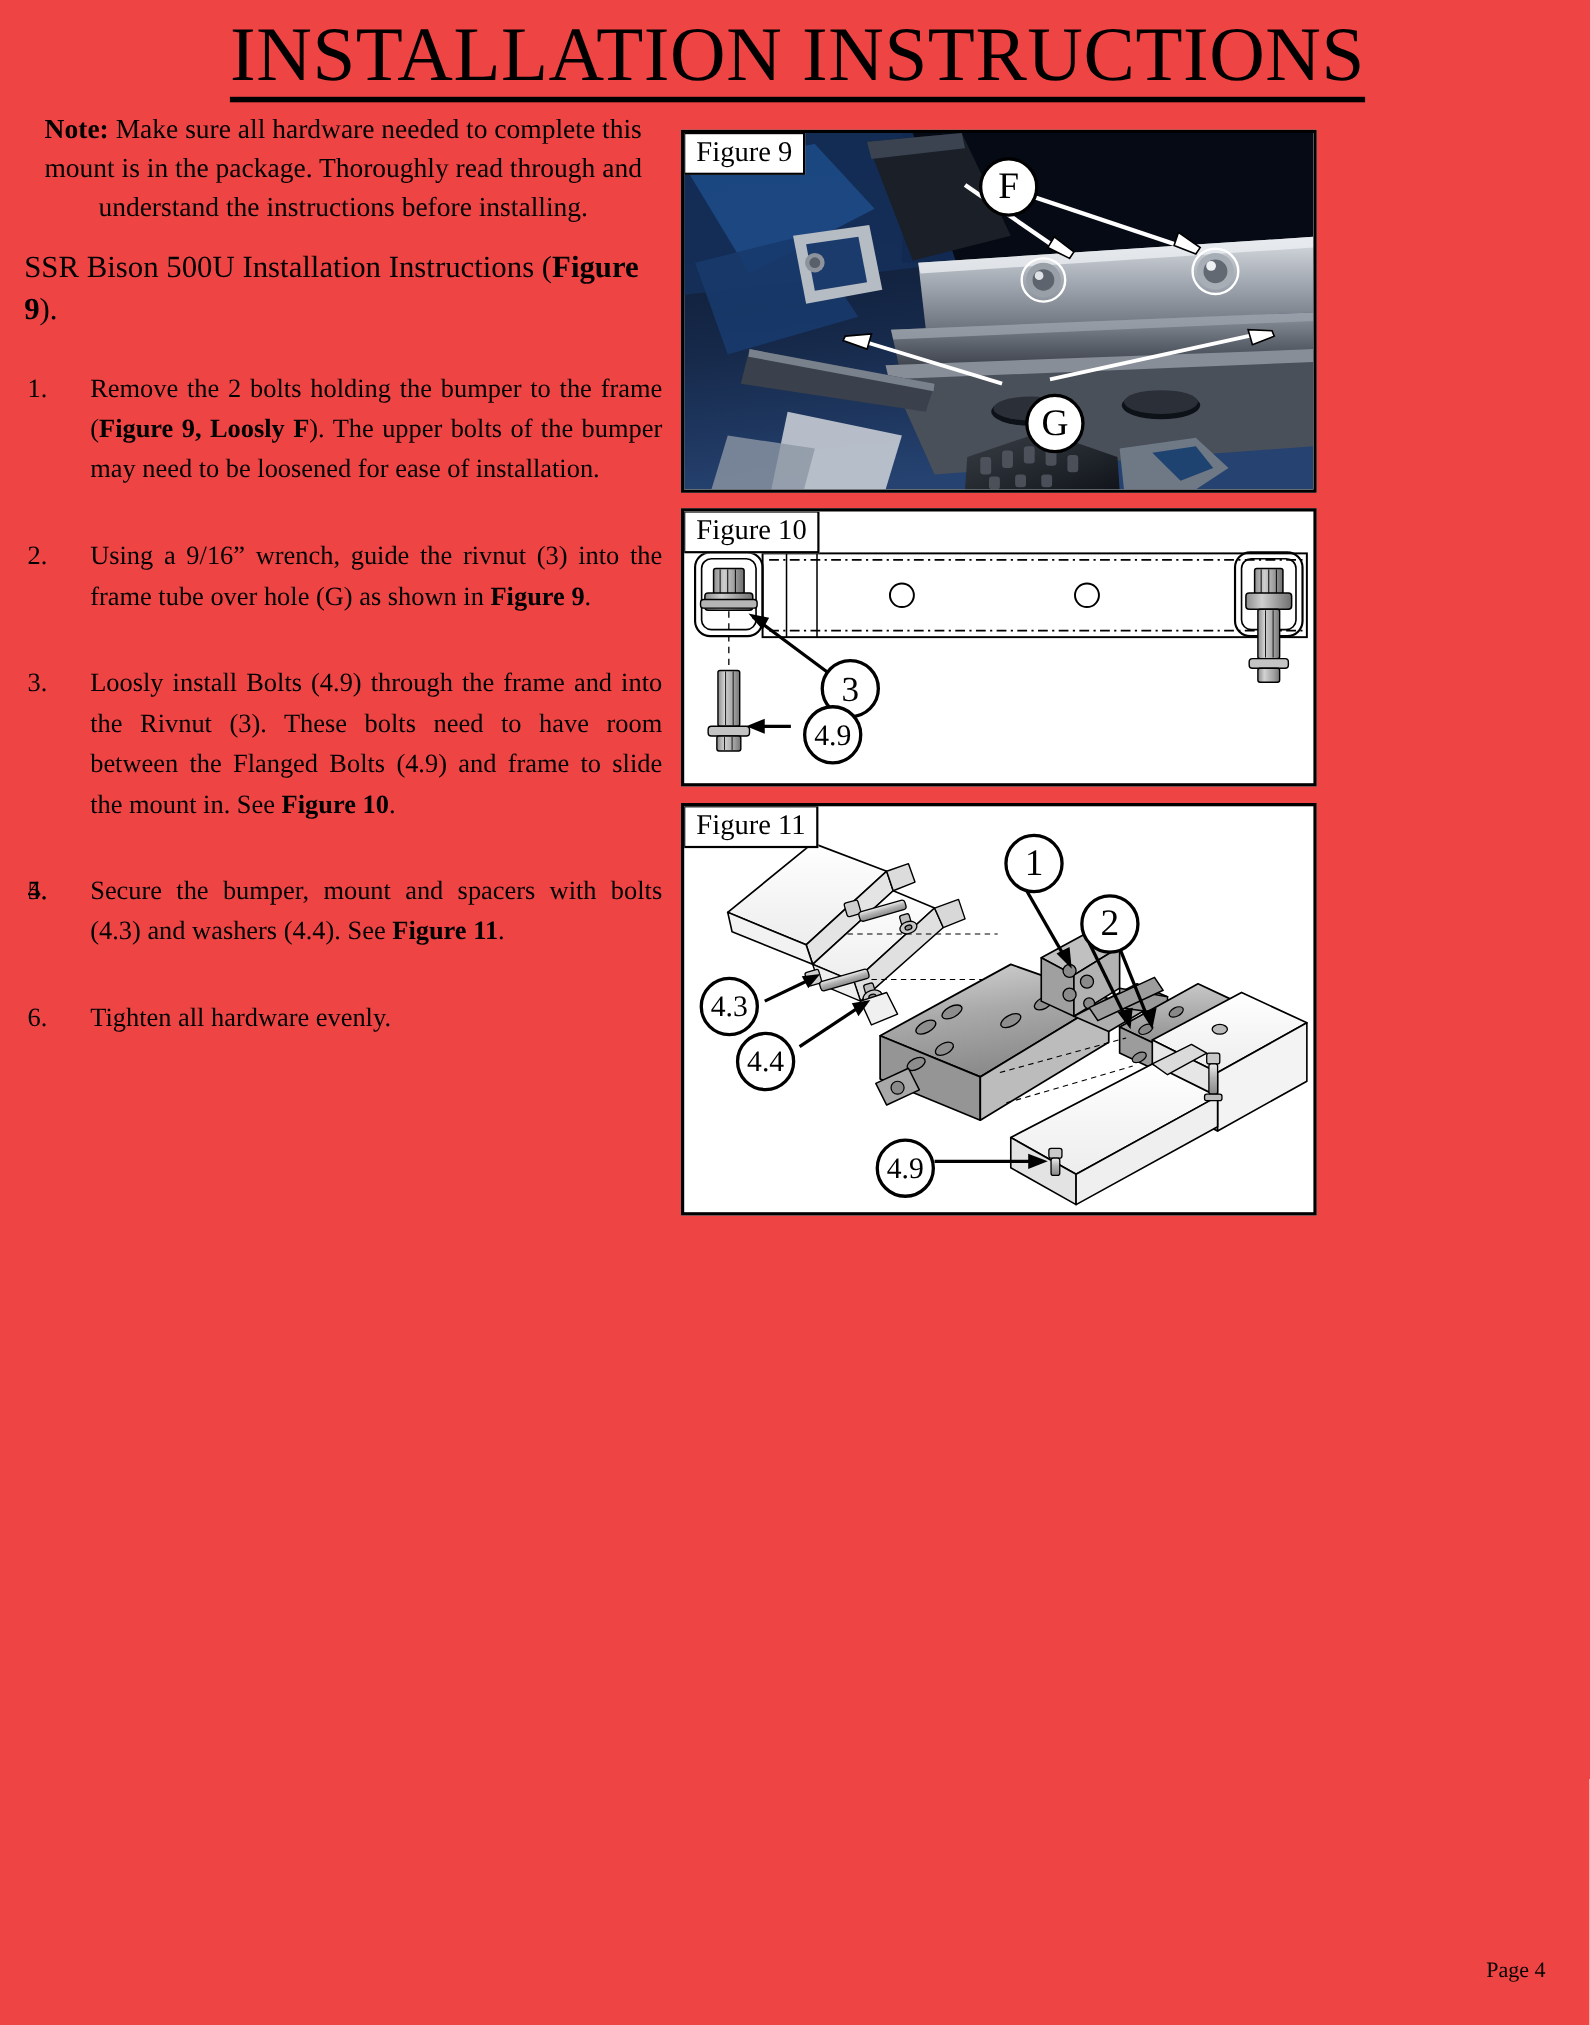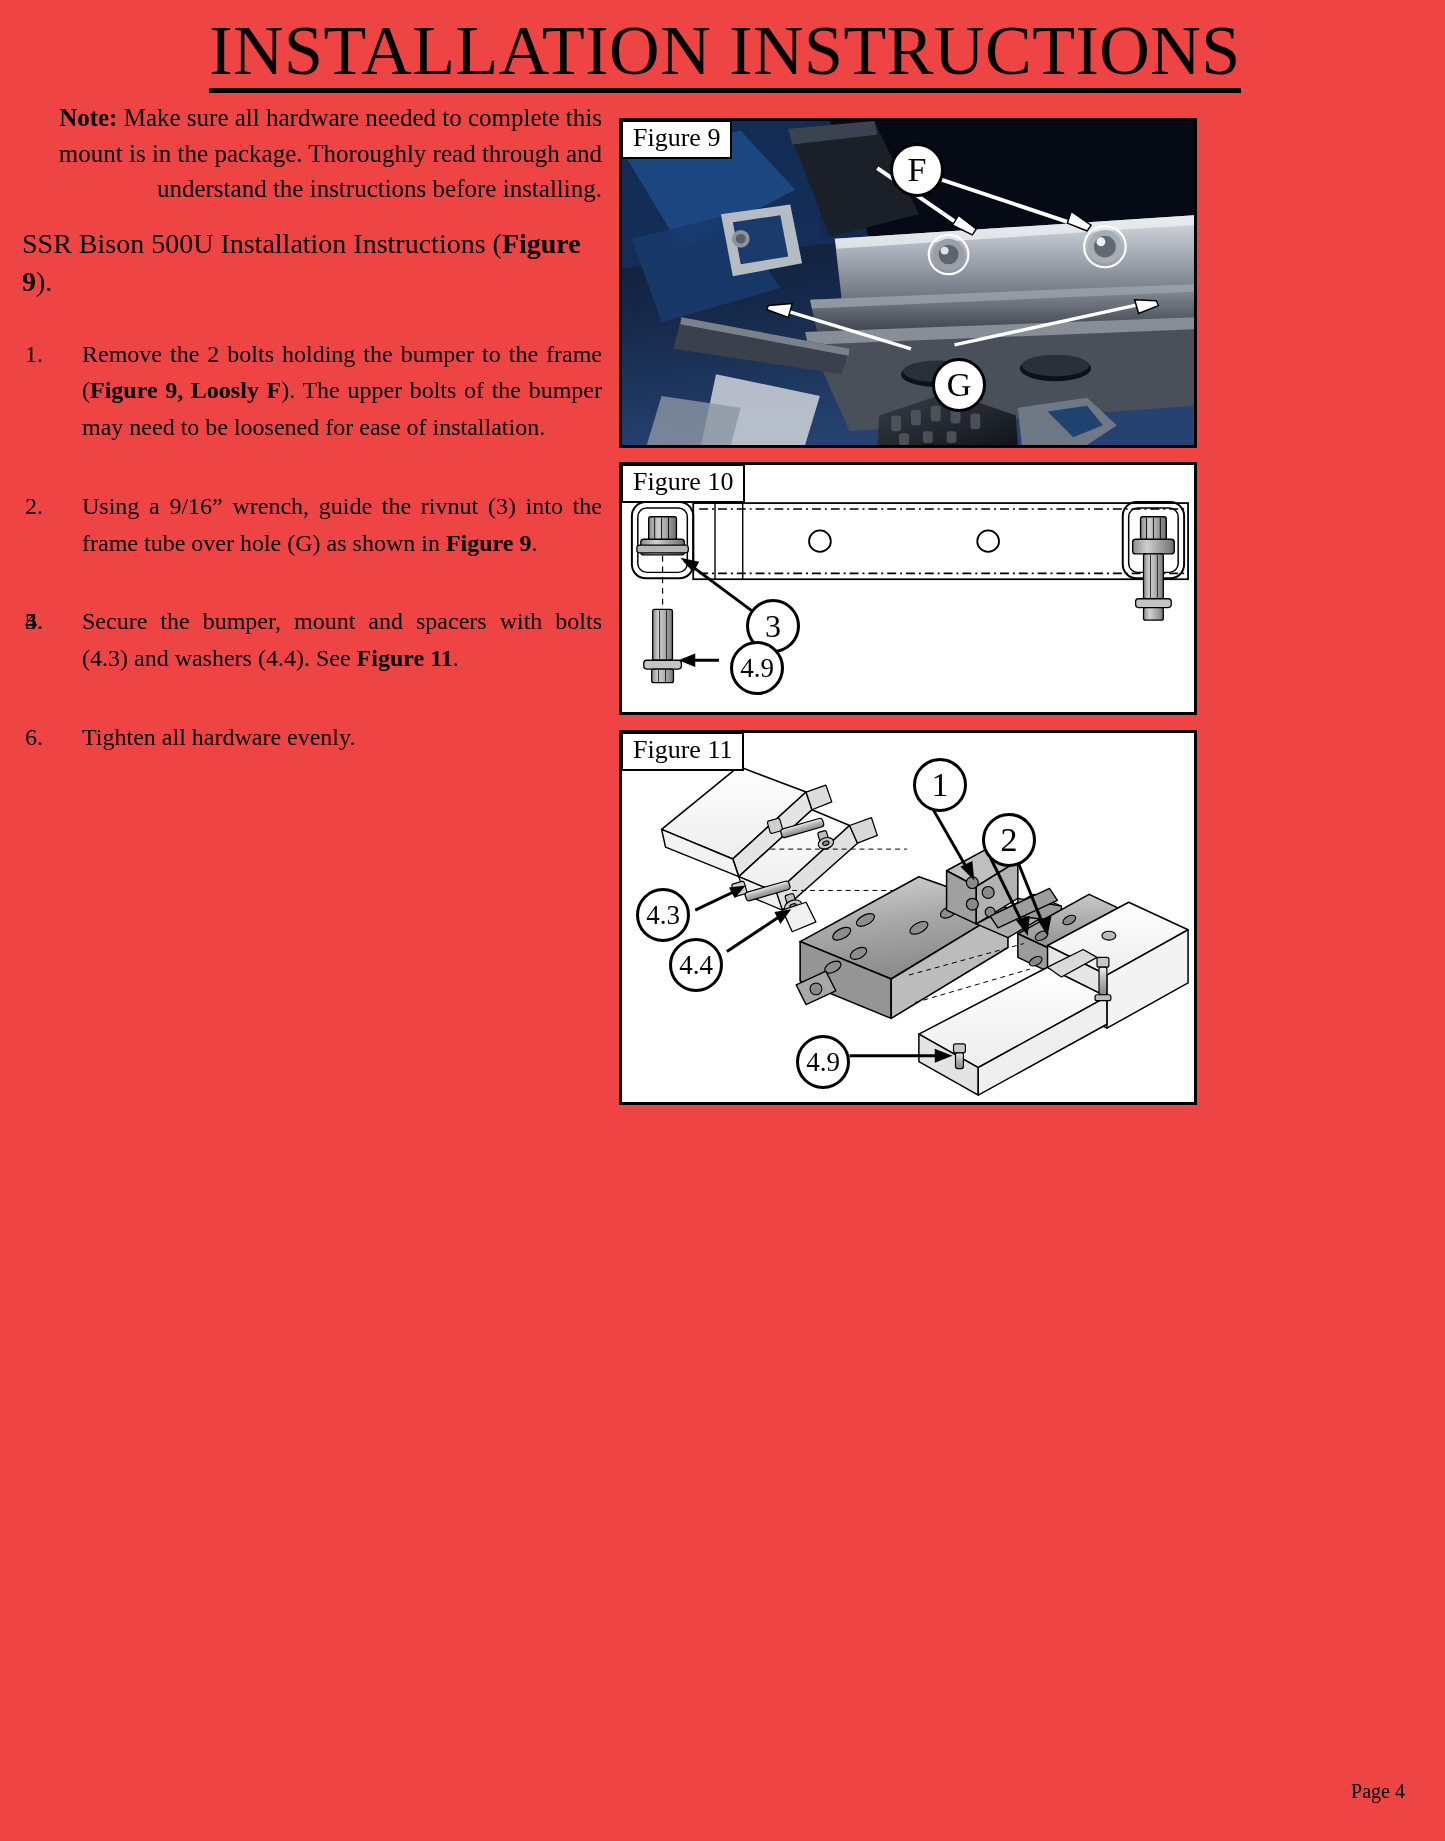--- a/index.html
+++ b/index.html
@@ -42,21 +42,21 @@
   
   .left-col {
     position: absolute;
     left: 22px;
     top: 100px;
     width: 580px;
   }
   .note-para {
     font-size: 25px;
     line-height: 1.42;
-    text-align: right;
+    text-align: center;
     margin: 0 0 18px 0;
   }
   .note-para b { font-weight: bold; }
 
   .subhead {
     font-size: 28px;
     line-height: 1.38;
     margin: 0 0 10px 0;
   }
   .subhead b { font-weight: bold; }
@@ -169,21 +169,21 @@
       <b>Note:</b><span> Make sure all hardware needed to complete this mount is in the package. Thoroughly read through and understand the instructions before installing.</span>
     </p>
 
     <p class="subhead">
       <span>SSR Bison 500U Installation Instructions (</span><b>Figure 9</b><span>).</span>
     </p>
 
     <ol class="steps" id="steps-list">
         <li><span class="num">1.</span><span><span>Remove the 2 bolts holding the bumper to the frame (</span><b>Figure 9, Loosly F</b><span>). The upper bolts of the bumper may need to be loosened for ease of installation.</span></span></li>
         <li><span class="num">2.</span><span><span>Using a 9/16” wrench, guide the rivnut (3) into the frame tube over hole (G) as shown in </span><b>Figure 9</b><span>.</span></span></li>
-        <li><span class="num">3.</span></li>
+        <li><span class="num">3.</span><span><span>Loosly install Bolts (4.9) through the frame and into the Rivnut (3). These bolts need to have room between the Flanged Bolts (4.9) and frame to slide the mount in. See </span><b>Figure 10</b><span>.</span></span></li>
         <li><span class="num">4.</span></li>
         <li><span class="num">5.</span><span><span>Secure the bumper, mount and spacers with bolts (4.3) and washers (4.4). See </span><b>Figure 11</b><span>.</span></span></li>
         <li><span class="num">6.</span><span><span>Tighten all hardware evenly.</span></span></li>
       </ol>
   </div>
 
   <div class="fig" id="fig9">
     <div class="fig-label">Figure 9</div>
     <svg class="fig-canvas" viewBox="0 0 578 330" preserveAspectRatio="none">
       <defs>

